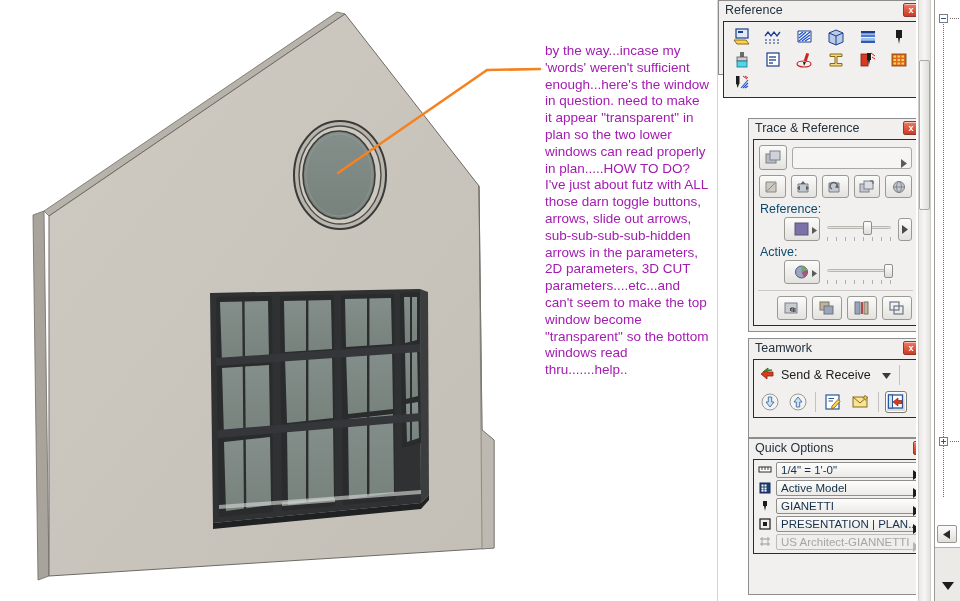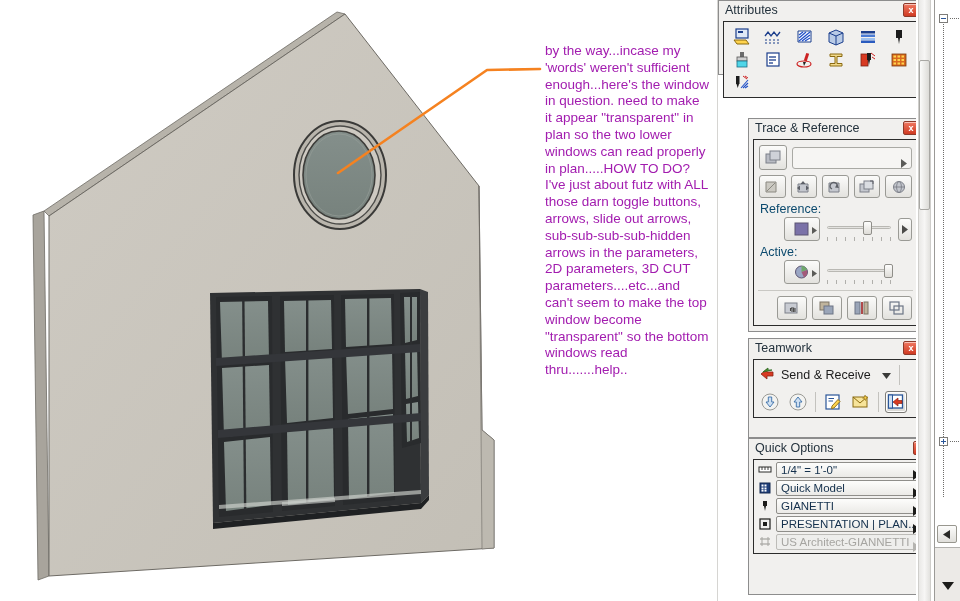--- a/index.html
+++ b/index.html
@@ -212,21 +212,21 @@
       </g>
     </svg>
   </div>
 
   <div id="annotation-text">by the way...incase my 'words' weren't sufficient enough...here's the window in question. need to make it appear "transparent" in plan so the two lower windows can read properly in plan.....HOW TO DO? I've just about futz with ALL those darn toggle buttons, arrows, slide out arrows, sub-sub-sub-sub-hidden arrows in the parameters, 2D parameters, 3D CUT parameters....etc...and can't seem to make the top window become "transparent" so the bottom windows read thru.......help..</div>
 
   <div id="right-dock">
 
     <div class="palette" id="palette-attributes">
       <div class="pal-title">
-        <span>Attributes</span>
+        <span>Reference</span>
         <div class="close-btn">x</div>
       </div>
       <div class="pal-body">
         <div class="attr-grid">
           <div class="attr-cell">
             <svg width="20" height="18">
                 <rect x="4" y="1" width="12" height="9" fill="#dfe9f7" stroke="#1b3e8c" stroke-width="1.2"></rect>
                 <rect x="6" y="3" width="5" height="2" fill="#1b3e8c"></rect>
                 <polygon points="2,12 14,12 17,16 5,16" fill="#ffd34d" stroke="#8a6a10" stroke-width="1"></polygon>
               </svg>
@@ -584,21 +584,21 @@
                   <rect x="3.5" y="3.5" width="2" height="2"></rect>
                   <rect x="6.5" y="3.5" width="2" height="2"></rect>
                   <rect x="3.5" y="6.5" width="2" height="2"></rect>
                   <rect x="6.5" y="6.5" width="2" height="2"></rect>
                   <rect x="3.5" y="9" width="2" height="1.6"></rect>
                   <rect x="6.5" y="9" width="2" height="1.6"></rect>
                 </g>
               </svg>
           </div>
           <div class="qo-field">
-            <span class="qo-text">Quick Model</span>
+            <span class="qo-text">Active Model</span>
             <span class="qo-arrow"><svg width="7" height="10">
                   <polygon points="0,0 7,5 0,10" fill="#1c1c1a"></polygon>
                 </svg></span>
           </div>
         </div>
 
         <div class="qo-row">
           <div class="qo-ico">
             <svg width="14" height="13">
                 <rect x="5" y="2" width="4" height="5" fill="#1c1c1a"></rect>

